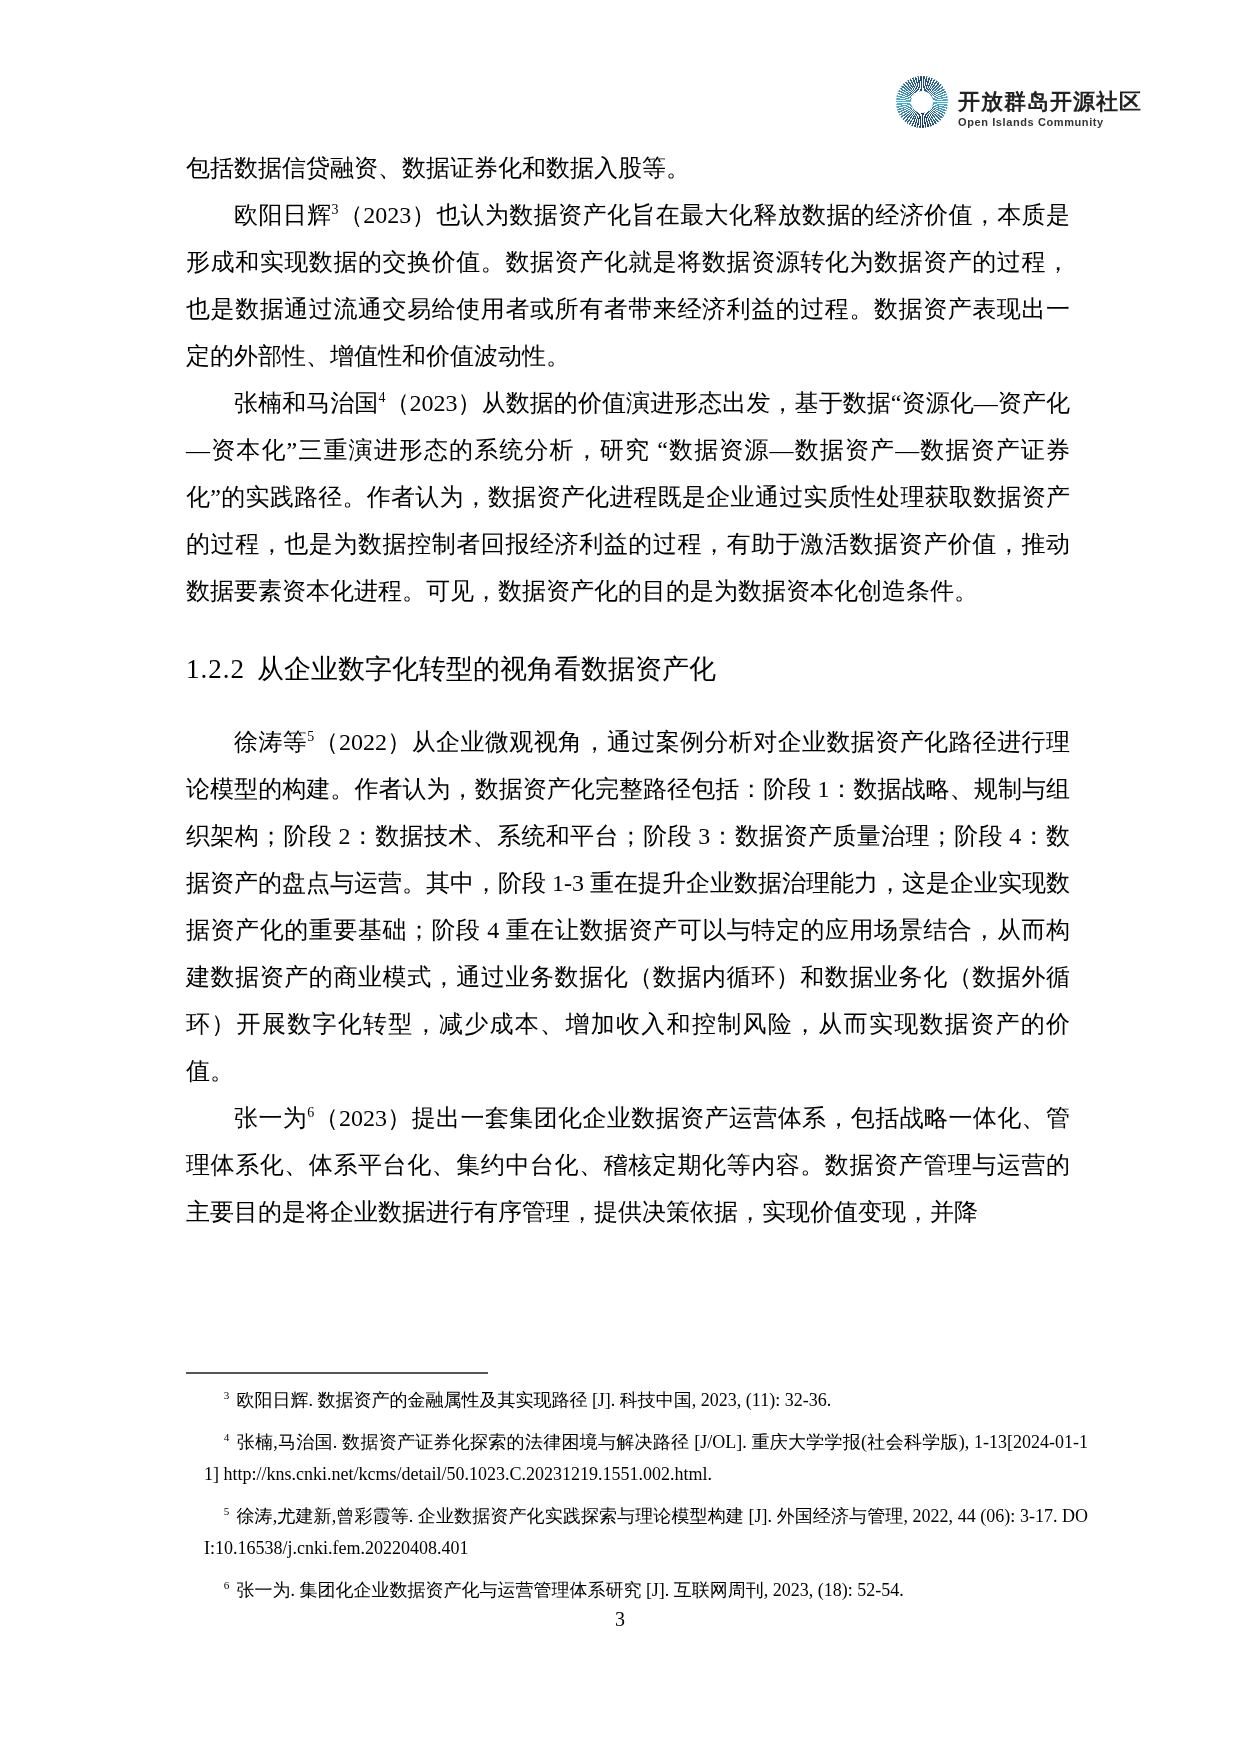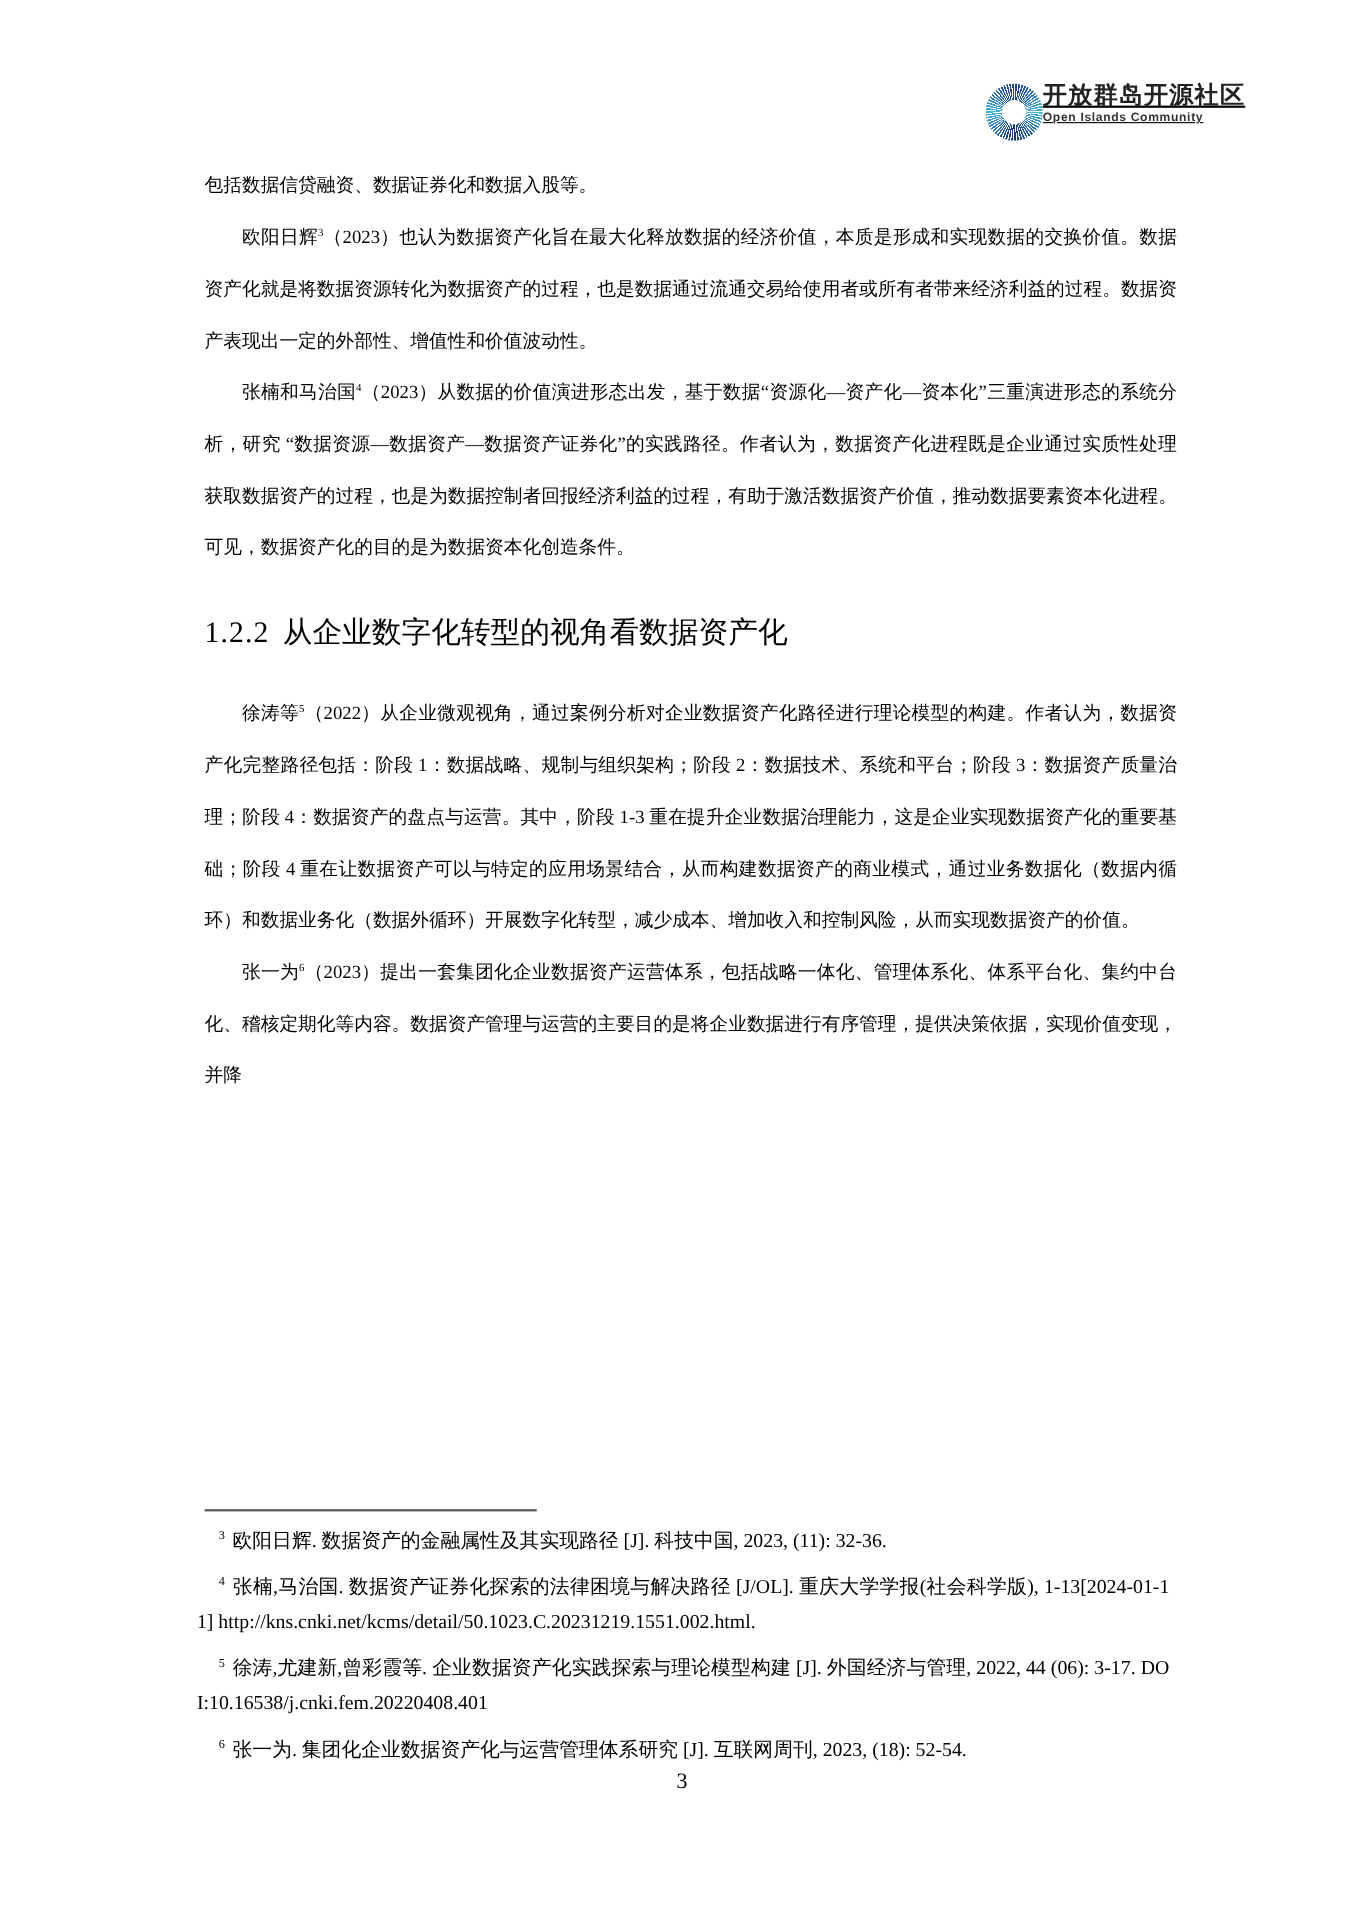--- a/index.html
+++ b/index.html
@@ -13,22 +13,22 @@
     font-family: "Liberation Serif", "DejaVu Serif", serif;
     color: #000000;
   }
 
   
   .logo {
     position: absolute;
     top: 76px;
     left: 896px;
     display: flex;
-    align-items: flex-start;
-    text-decoration: underline;
+    align-items: flex-end;
+    gap: 10px;
   }
   .sunburst {
     width: 52px;
     height: 52px;
     border-radius: 50%;
     flex: 0 0 auto;
     background:
       repeating-conic-gradient(#ffffff 0deg 2.6deg, rgba(255,255,255,0) 2.6deg 6.2deg),
       conic-gradient(#1c4583, #2a6cae, #46b5d8, #2a6cae, #16366e, #2a6cae, #46b5d8, #2a6cae, #1c4583);
     position: relative;
@@ -59,21 +59,21 @@
 
   
   .content {
     position: absolute;
     left: 186px;
     top: 145px;
     width: 884px;
   }
   .para {
     margin: 0;
-    font-size: 17px;
+    font-size: 24px;
     line-height: 47px;
     text-align: justify;
     word-break: break-all;
   }
   .para.indent { text-indent: 2em; }
   .para sup {
     font-size: 0.58em;
     line-height: 0;
     vertical-align: super;
   }
@@ -98,21 +98,21 @@
   .footnote-sep {
     position: absolute;
     left: 186px;
     top: 1372px;
     width: 302px;
     height: 2px;
     background: #555555;
   }
   .footnotes {
     position: absolute;
-    left: 179px;
+    left: 204px;
     top: 1384px;
     width: 884px;
   }
   .footnote {
     margin: 0 0 10px 0;
     font-size: 18px;
     line-height: 32px;
     text-align: justify;
     word-break: break-all;
     text-indent: 1.1em;

